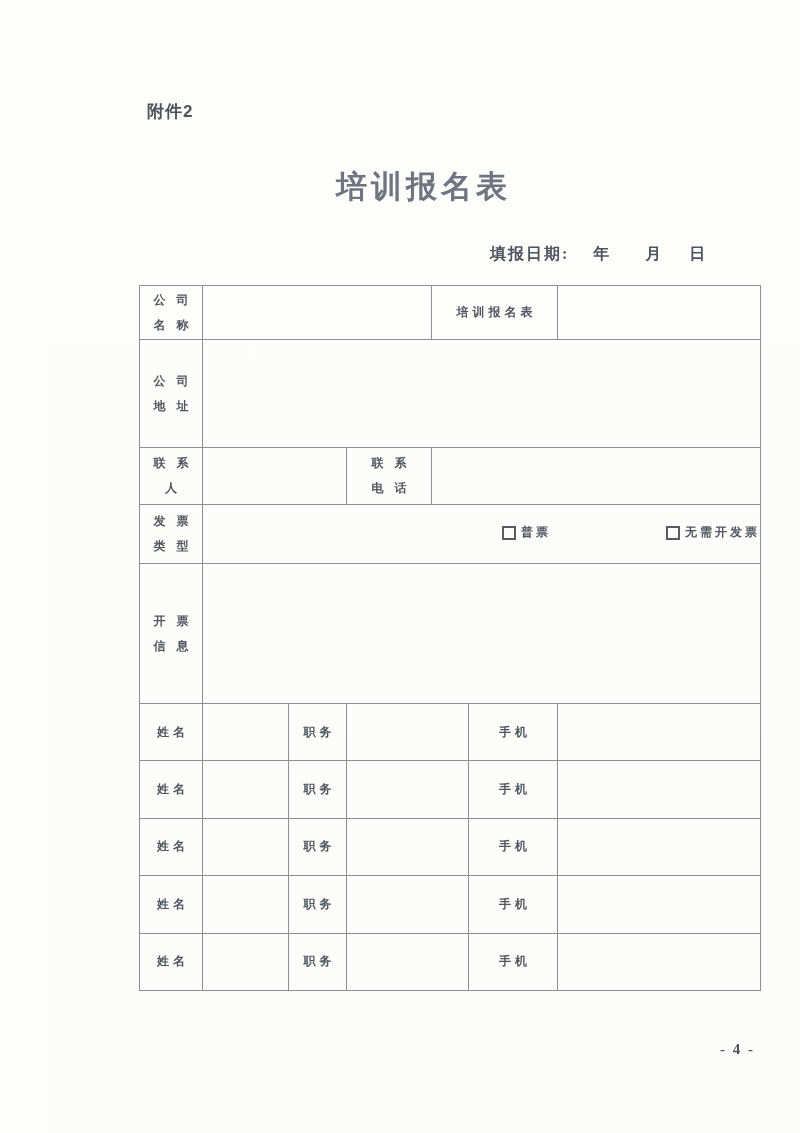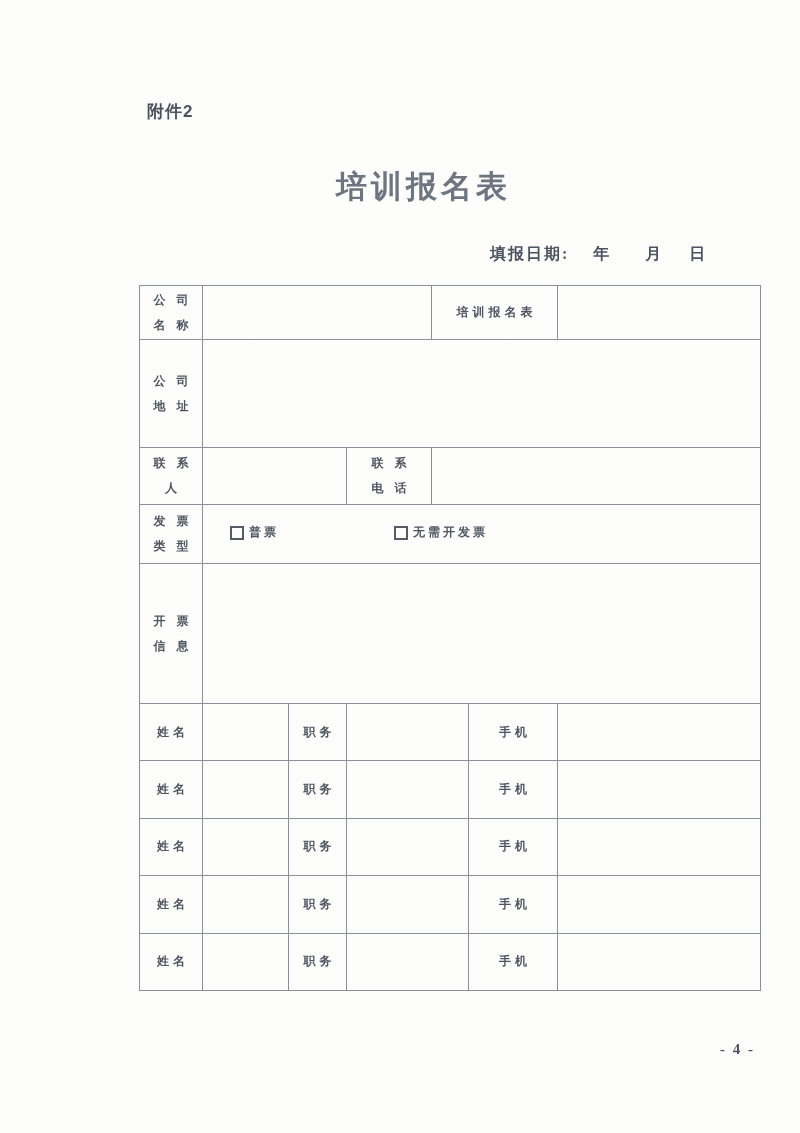--- a/index.html
+++ b/index.html
@@ -55,21 +55,21 @@
     padding-left: 11px;
   }
   td.lbl-sm { letter-spacing: 4px; padding-left: 4px; text-align: center; }
   td.blank { background: transparent; }
   tr.r1 { height: 54px; }
   tr.r2 { height: 108px; }
   tr.r3 { height: 57px; }
   tr.r4 { height: 59px; }
   tr.r5 { height: 140px; }
   tr.ra { height: 57.4px; }
-  td.invoice-cell { padding-left: 27px; }
+  td.invoice-cell { padding-left: 27px; text-align: right; }
   .opt { display: inline-flex; align-items: center; letter-spacing: 3px; }
   .opt2 { margin-left: 112px; }
   .cb {
     display: inline-block; width: 14px; height: 14px;
     border: 2px solid #565c66; margin-right: 5px;
     background: transparent; flex: 0 0 auto;
   }
   .pageno {
     position: absolute; top: 1041px; left: 663px; width: 55px;
     text-align: center;

